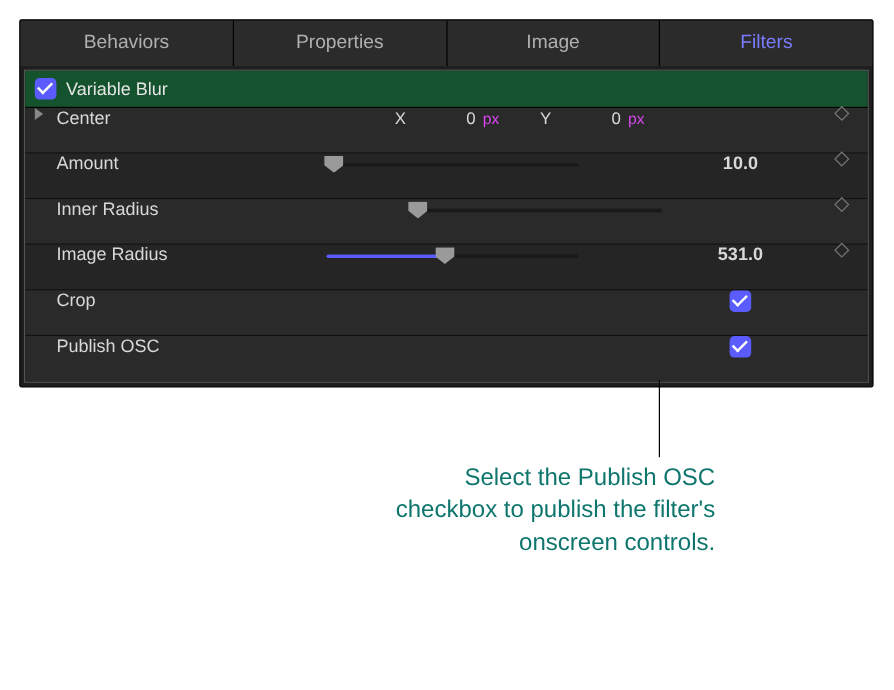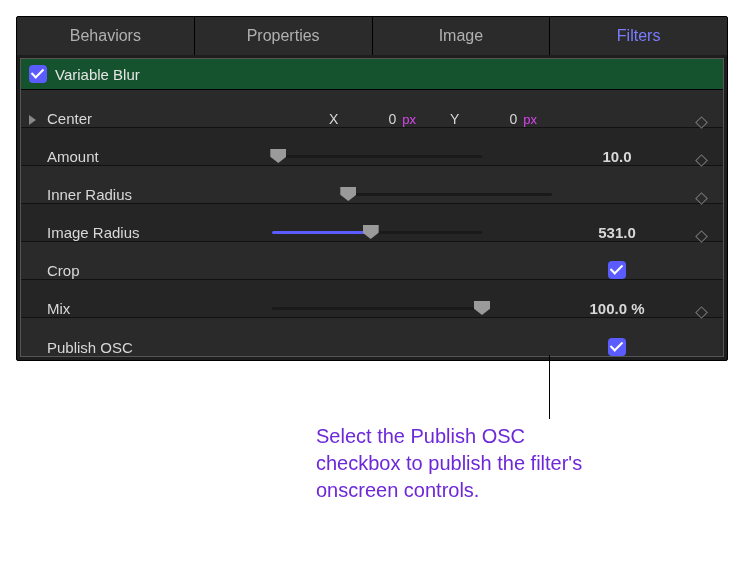--- a/index.html
+++ b/index.html
@@ -72,21 +72,21 @@
     transform: rotate(45deg);
   }
   .filter-title {
     margin-left: 8px;
     color: #e5e5e5;
     font-size: 15px;
   }
   
   .row {
     display: flex;
-    align-items: flex-end;
+    align-items: flex-start;
     padding: 0 8px;
     height: 38px;
     border-bottom: 1px solid #111;
     background: #252525;
   }
   .row.alt {
     background: #2a2a2a;
   }
   .disclosure {
     width: 12px;
@@ -213,23 +213,23 @@
     top: -6px;
     width: 1px;
     height: 64px;
     background: #000;
   }
   .callout-text {
     position: absolute;
     top: 62px;
     left: 300px;
     width: 280px;
-    text-align: left;
+    text-align: right;
     font-size: 20px;
-    color: #6d28d9;
+    color: #0f766e;
     line-height: 1.35;
   }
 </style>
 </head>
 <body>
 
 <div class="panel">
 
   <div class="tabs">
     <div class="tab">Behaviors</div>
@@ -314,34 +314,20 @@
       <div class="label">Crop</div>
       <div class="control-area"></div>
       <div class="value-area">
         <div class="cb-wrap">
             <div class="checkbox"></div>
           </div>
       </div>
       <div class="keyframe-slot"></div>
     </div>
 
-    <div class="row">
-      <div class="spacer-disclosure"></div>
-      <div class="label">Mix</div>
-      <div class="control-area">
-        <div class="slider">
-          <div class="slider-track"></div>
-          <div class="slider-thumb" style="left:100%"></div>
-        </div>
-      </div>
-      <div class="value-area">100.0 %</div>
-      <div class="keyframe-slot">
-          <div class="diamond"></div>
-        </div>
-    </div>
 
     <div class="row alt" style="border-bottom:none">
       <div class="spacer-disclosure"></div>
       <div class="label">Publish OSC</div>
       <div class="control-area"></div>
       <div class="value-area">
         <div class="cb-wrap">
             <div class="checkbox"></div>
           </div>
       </div>

